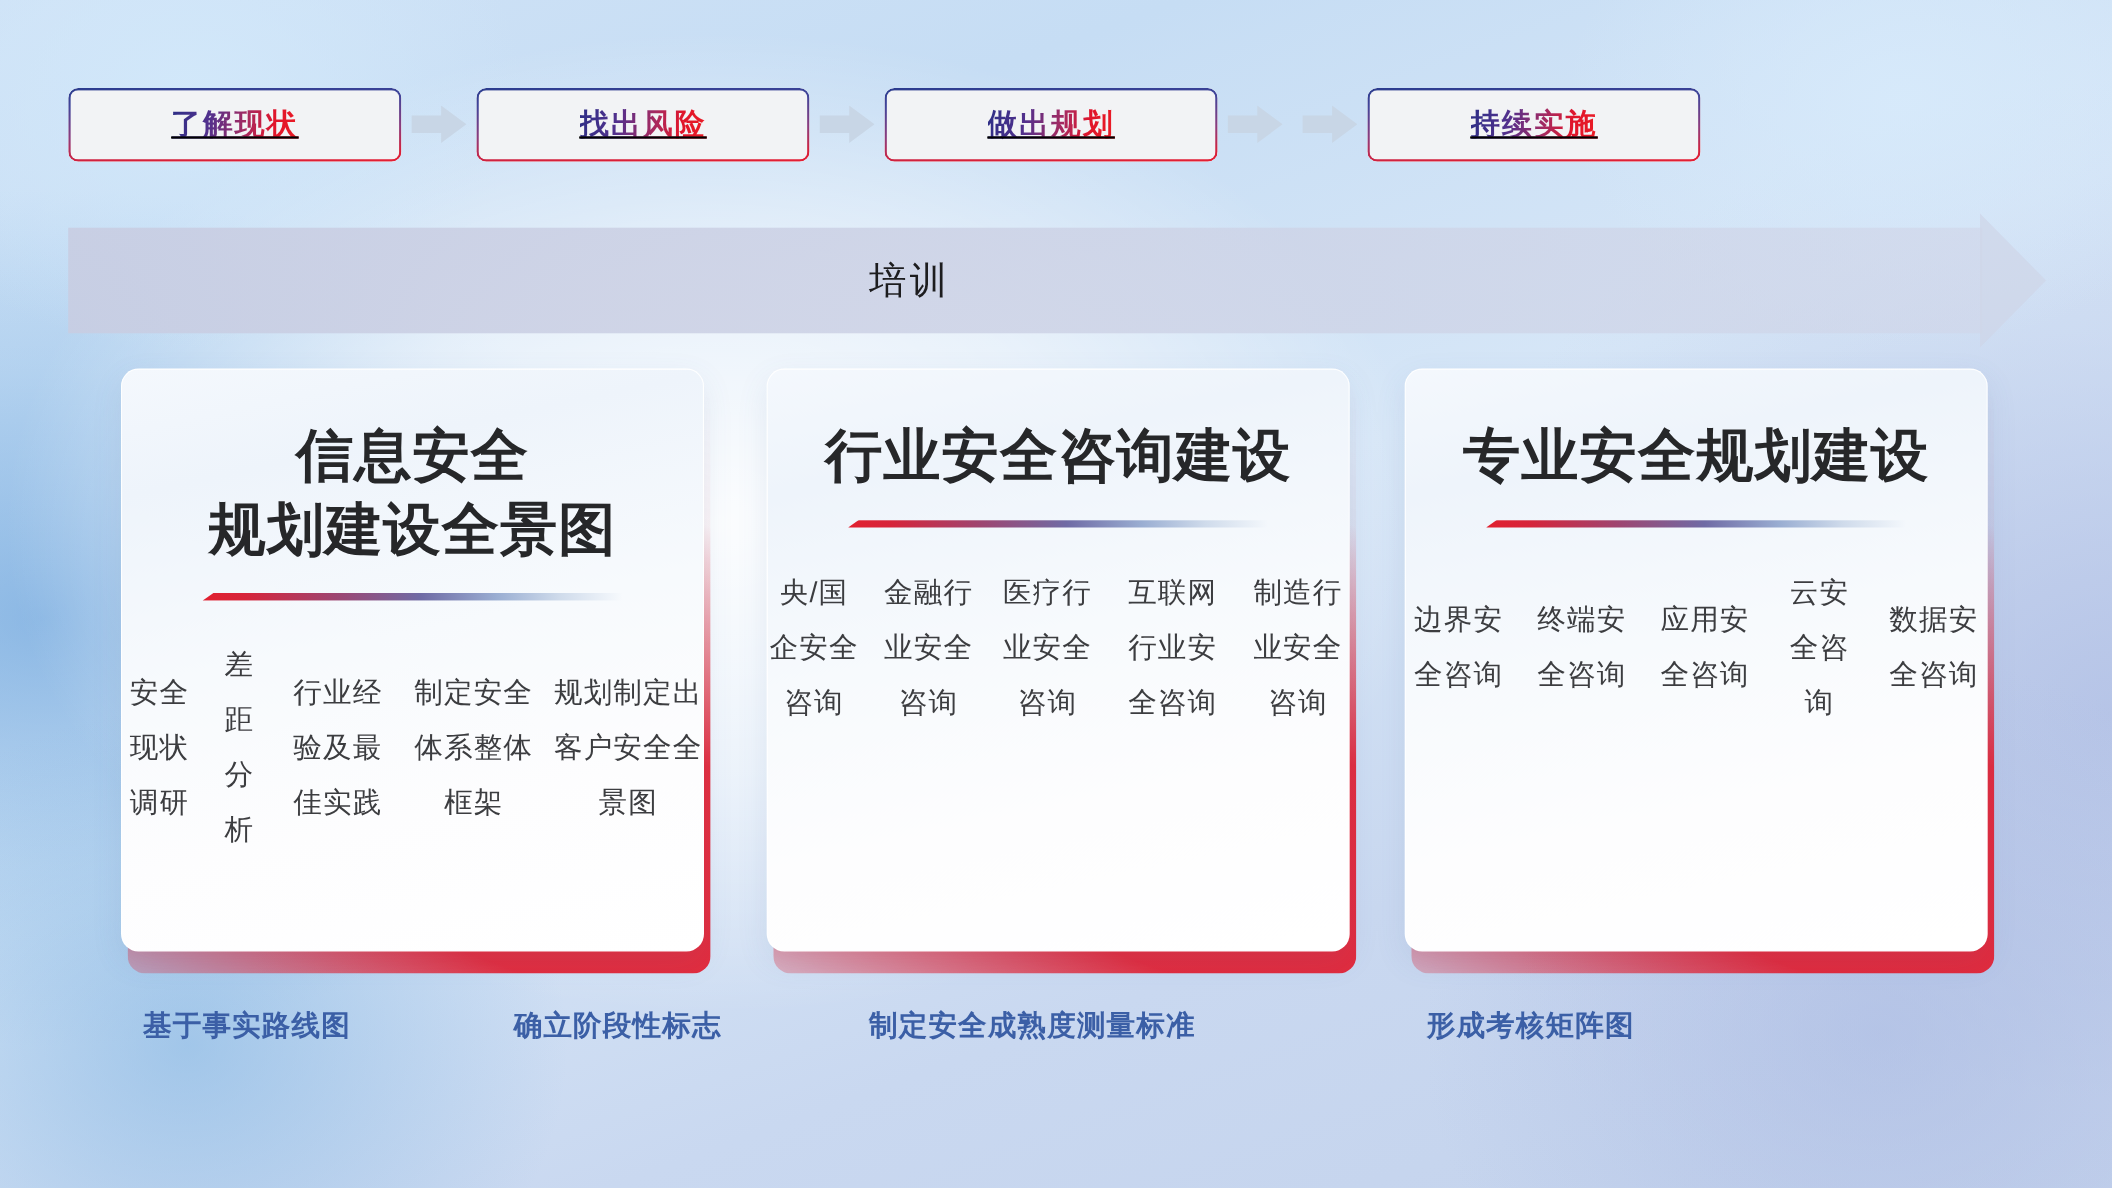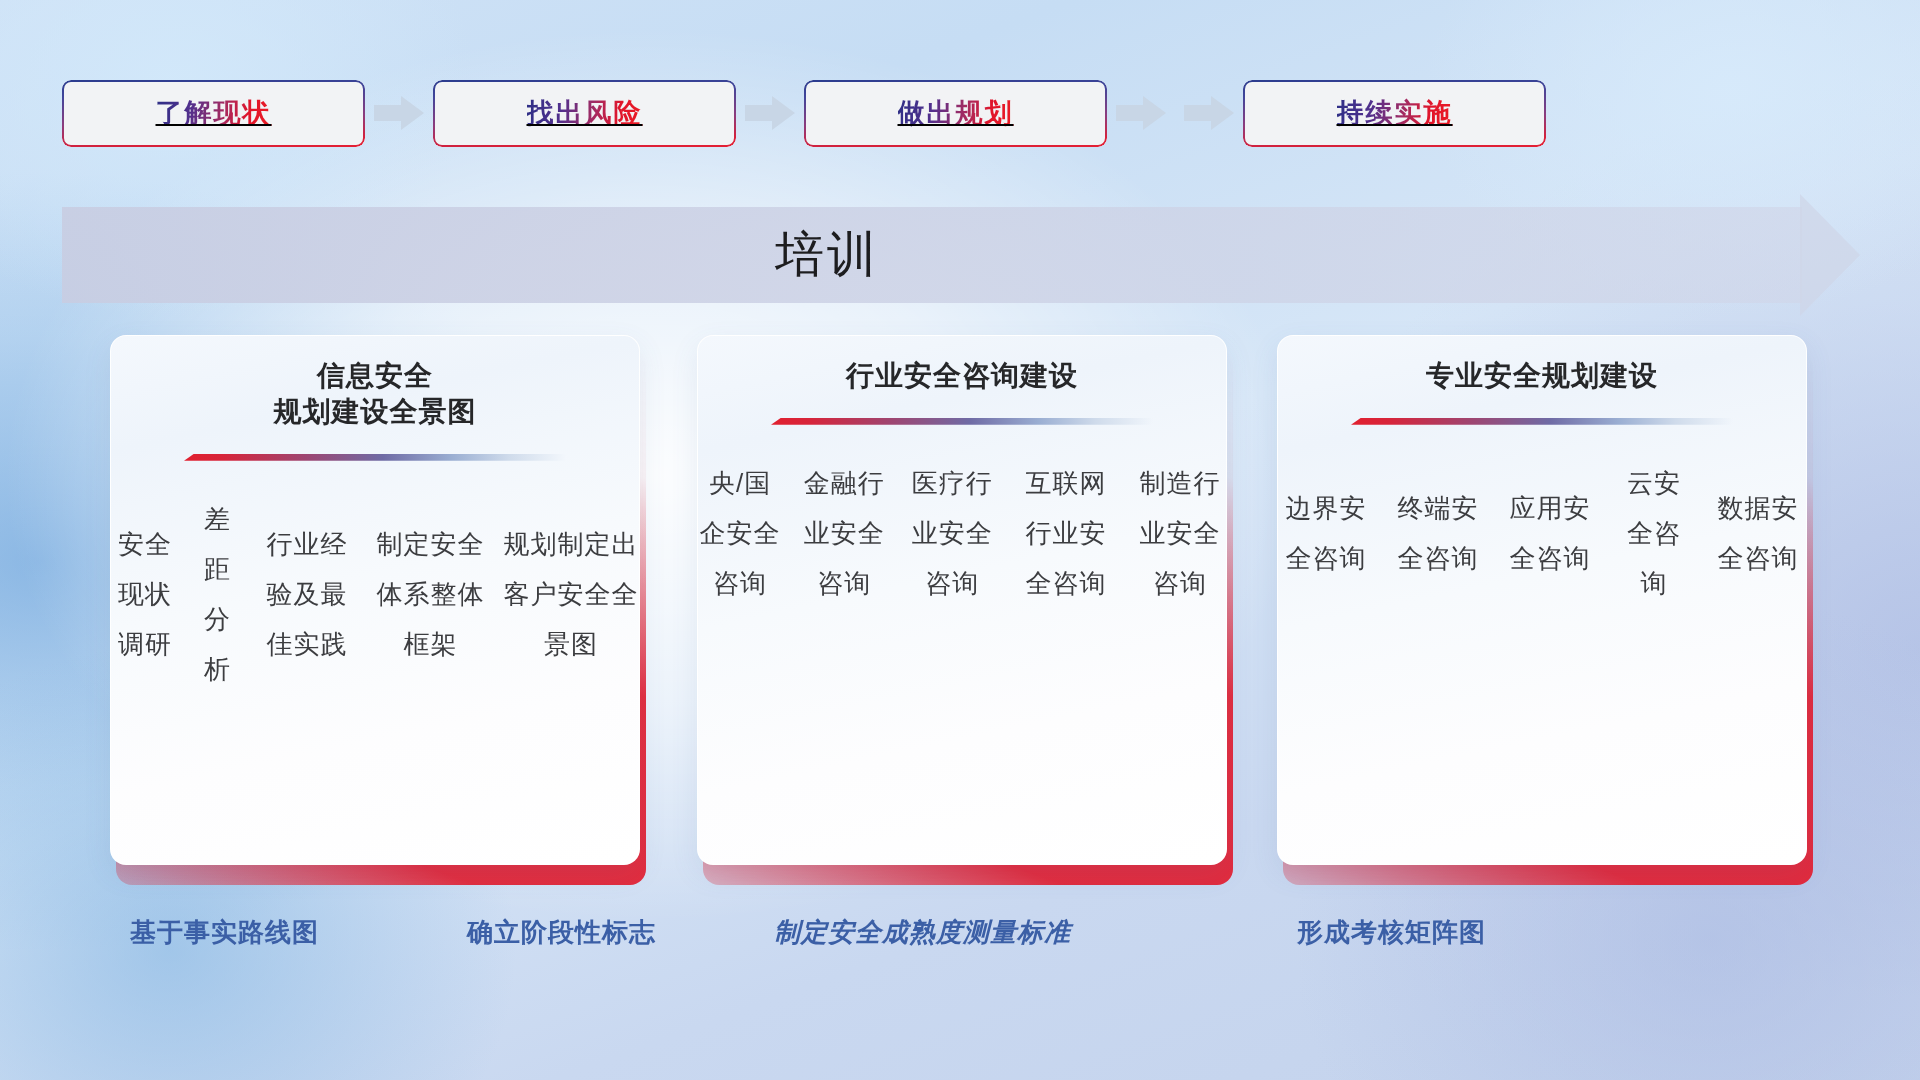--- a/index.html
+++ b/index.html
@@ -128,21 +128,21 @@
     border-left: 60px solid rgba(207,213,232,0.72);
   }
   #training-label {
     position: absolute;
     left: 0; top: 0;
     width: 1530px;
     height: 96px;
     display: flex;
     align-items: center;
     justify-content: center;
-    font-size: 49px;
+    font-size: 34px;
     font-weight: 500;
     color: #1d1d1f;
     letter-spacing: 3px;
   }
 
   
   #cards {
     position: absolute;
     left: 0;
     top: 335px;
@@ -186,24 +186,24 @@
     border: 1.5px solid rgba(255,255,255,0.92);
     background: linear-gradient(168deg, #f4f8fd 0%, #eef4fb 18%, #f7fafd 46%, #fdfdfe 72%, #ffffff 100%);
     box-shadow: 0 10px 28px rgba(80,110,160,0.10);
     overflow: hidden;
     display: flex;
     flex-direction: column;
     align-items: center;
   }
 
   .card-title {
-    margin-top: 22px;
+    margin-top: 46px;
     width: 92%;
     text-align: center;
-    font-size: 28px;
+    font-size: 52px;
     font-weight: 700;
     line-height: 1.28;
     color: #262729;
     letter-spacing: 1px;
   }
   .card-title .ln { display: block; }
 
   .card-divider {
     position: relative;
     margin-top: 22px;
@@ -248,21 +248,21 @@
     position: absolute;
     top: 0;
     font-size: 26px;
     font-weight: 700;
     color: #3b5fa6;
     letter-spacing: 1px;
     white-space: nowrap;
   }
   .footer-label.f0 { left: 130px; }
   .footer-label.f1 { left: 467px; }
-  .footer-label.f2 { left: 774px; font-style: italic; }
+  .footer-label.f2 { left: 790px; }
   .footer-label.f3 { left: 1297px; text-align: center; }
 </style>
 </head>
 <body>
 
 <div id="stage">
 
   <div class="wash tl"></div>
   <div class="wash tr"></div>
   <div class="wash bl"></div>

